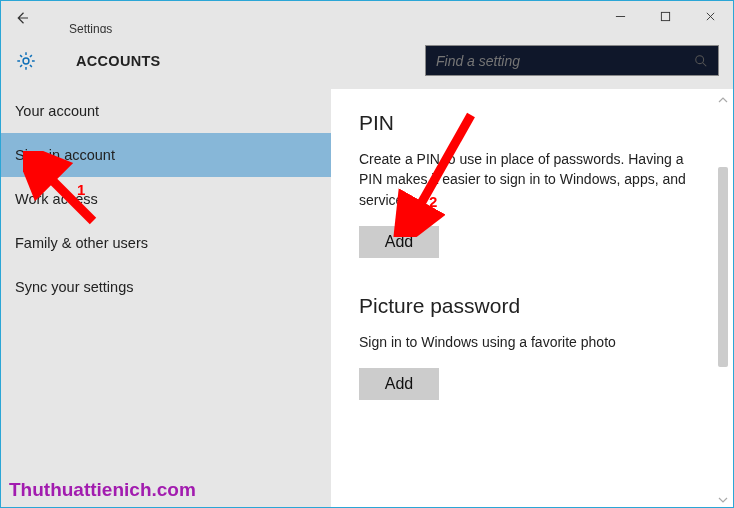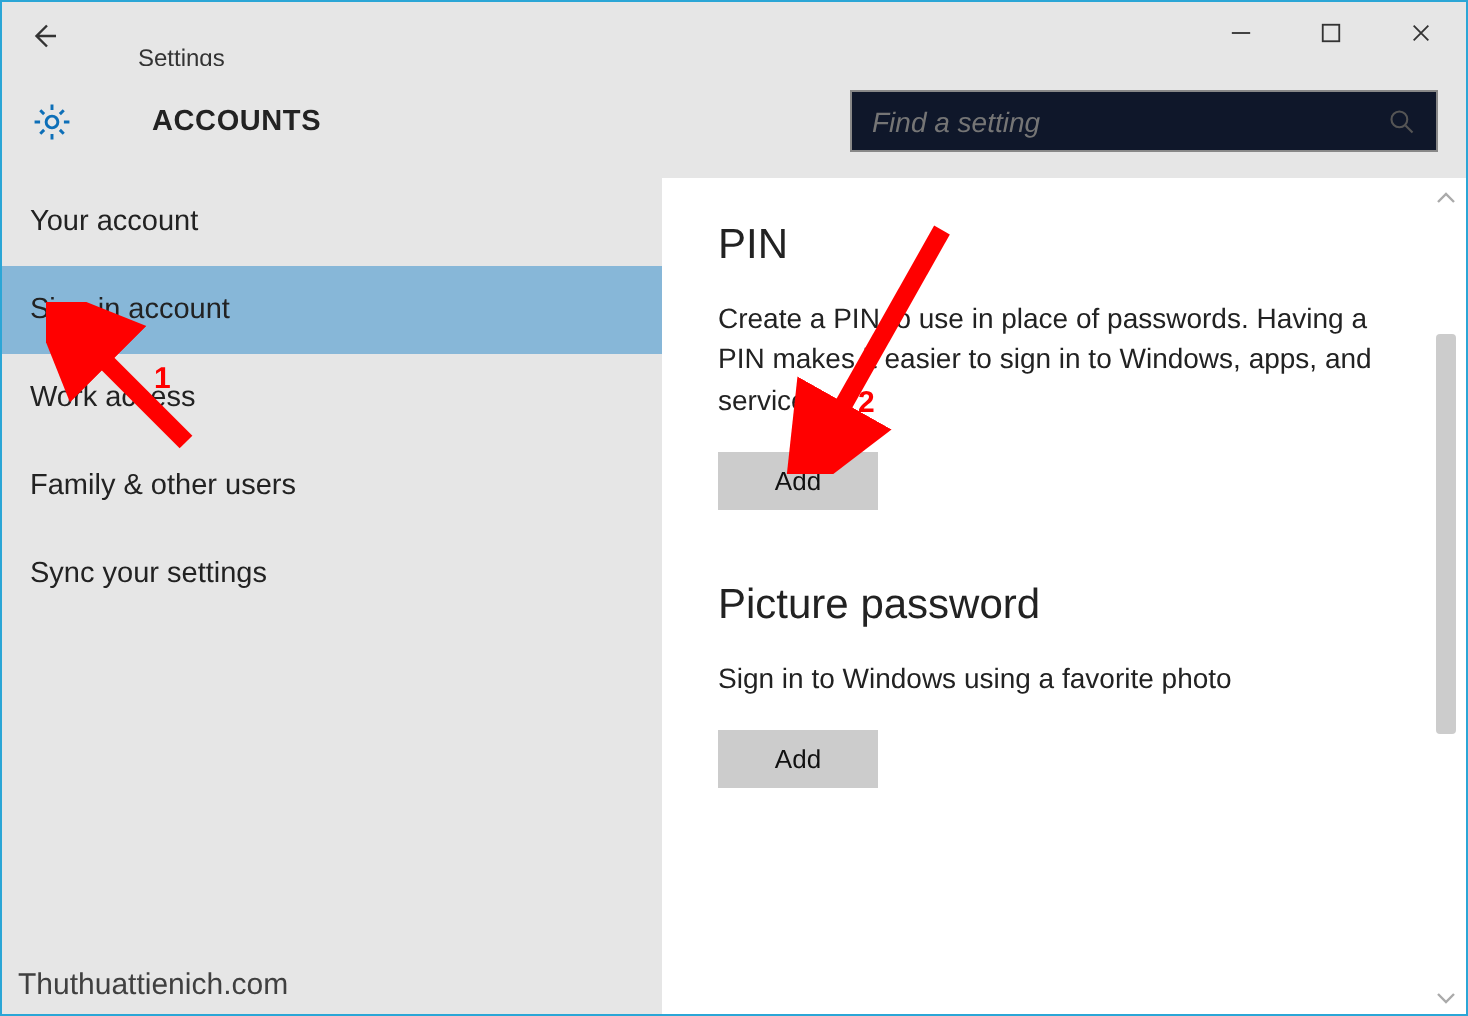--- a/index.html
+++ b/index.html
@@ -115,21 +115,21 @@
   }
   p.desc {
     font-size: 14px;
     color: #222;
     line-height: 1.45;
     margin-bottom: 16px;
   }
   .wbtn {
     background: #ccc;
     border: none;
-    font-size: 13px;
+    font-size: 16px;
     color: #111;
     padding: 7px 0;
     width: 80px;
     text-align: center;
     cursor: pointer;
     margin-bottom: 36px;
   }
   .scrollbar {
     position: absolute;
     right: 4px;
@@ -148,23 +148,23 @@
   .scroll-thumb {
     top: 78px;
     height: 200px;
     background: #ccc;
     border-radius: 2px;
   }
   .watermark {
     position: absolute;
     left: 8px;
     bottom: 6px;
-    font-size: 15px;
-    font-weight: 400;
-    color: #404040;
+    font-size: 19px;
+    font-weight: 700;
+    color: #a21caf;
     z-index: 50;
   }
   .arrow-anno {
     position: absolute;
     pointer-events: none;
     z-index: 40;
   }
   .arrow-anno svg { display: block; }
   .anum {
     position: absolute;

